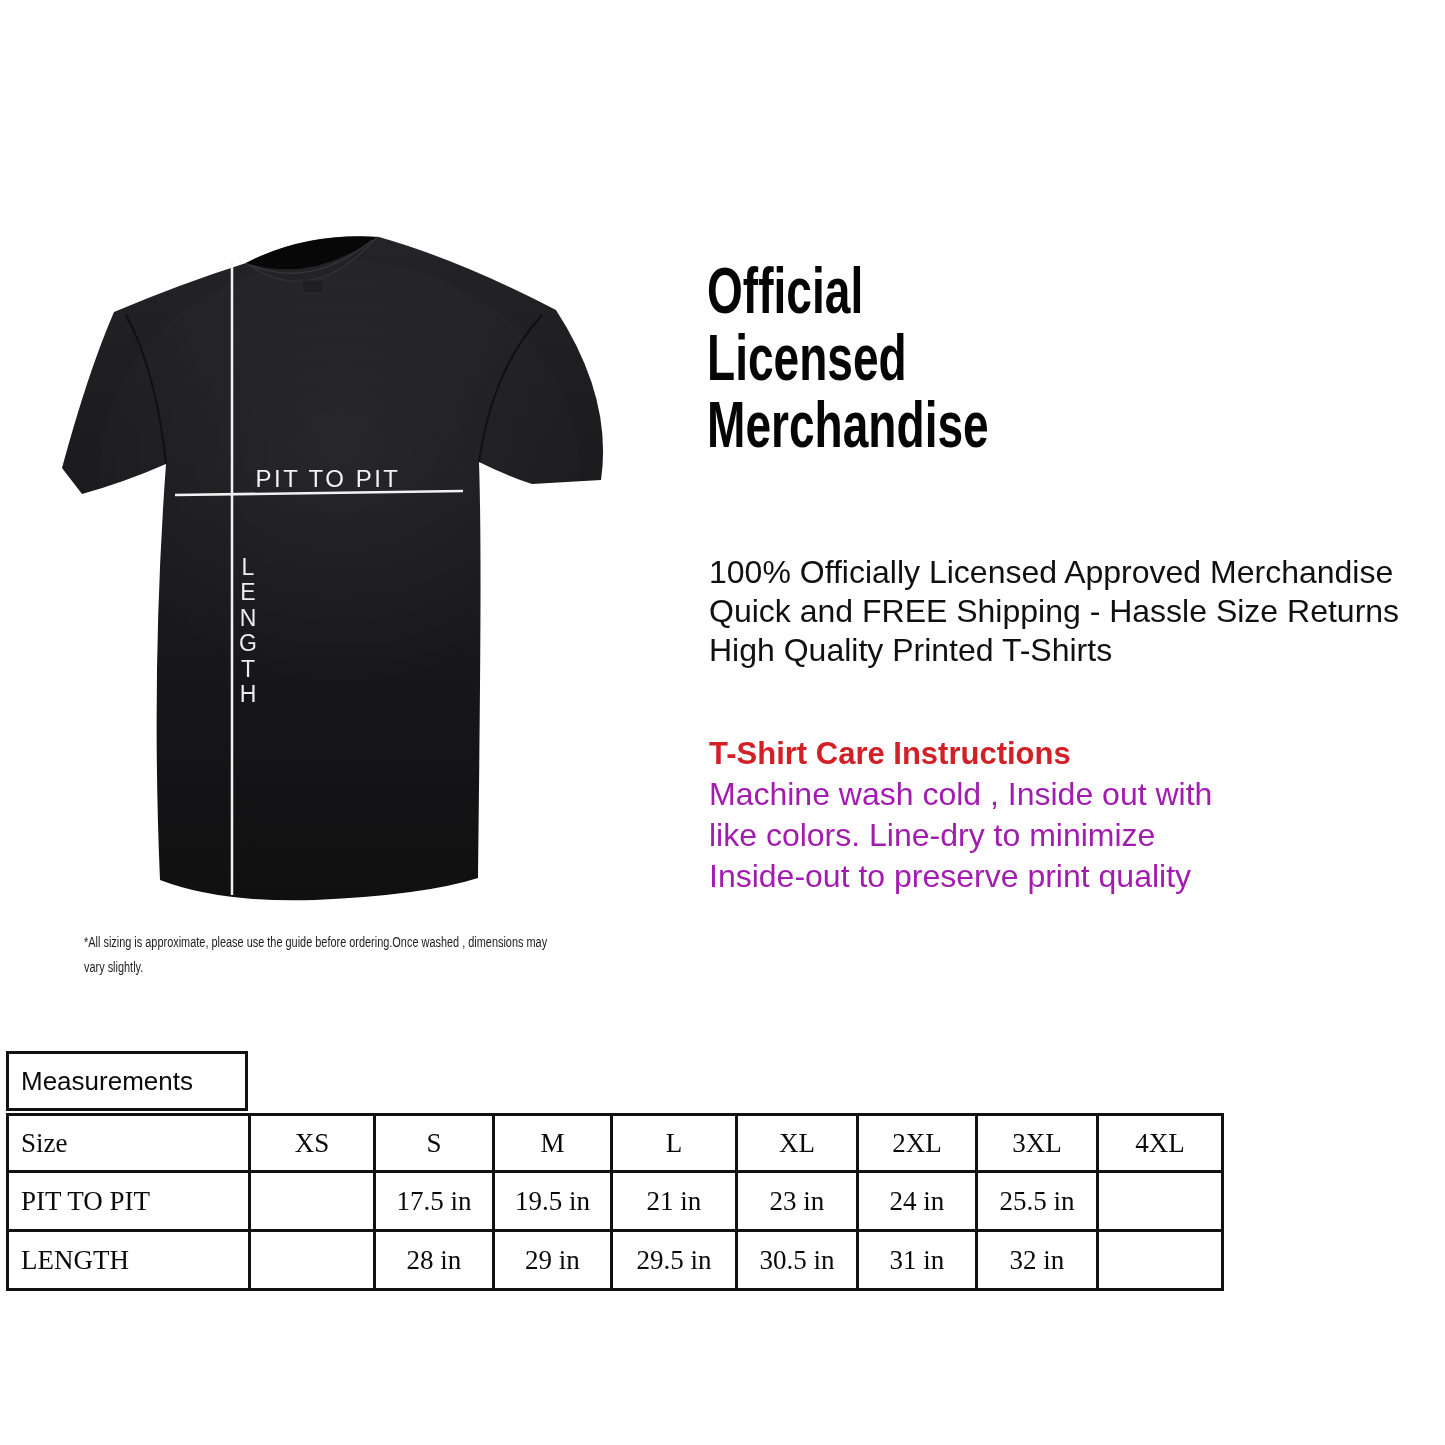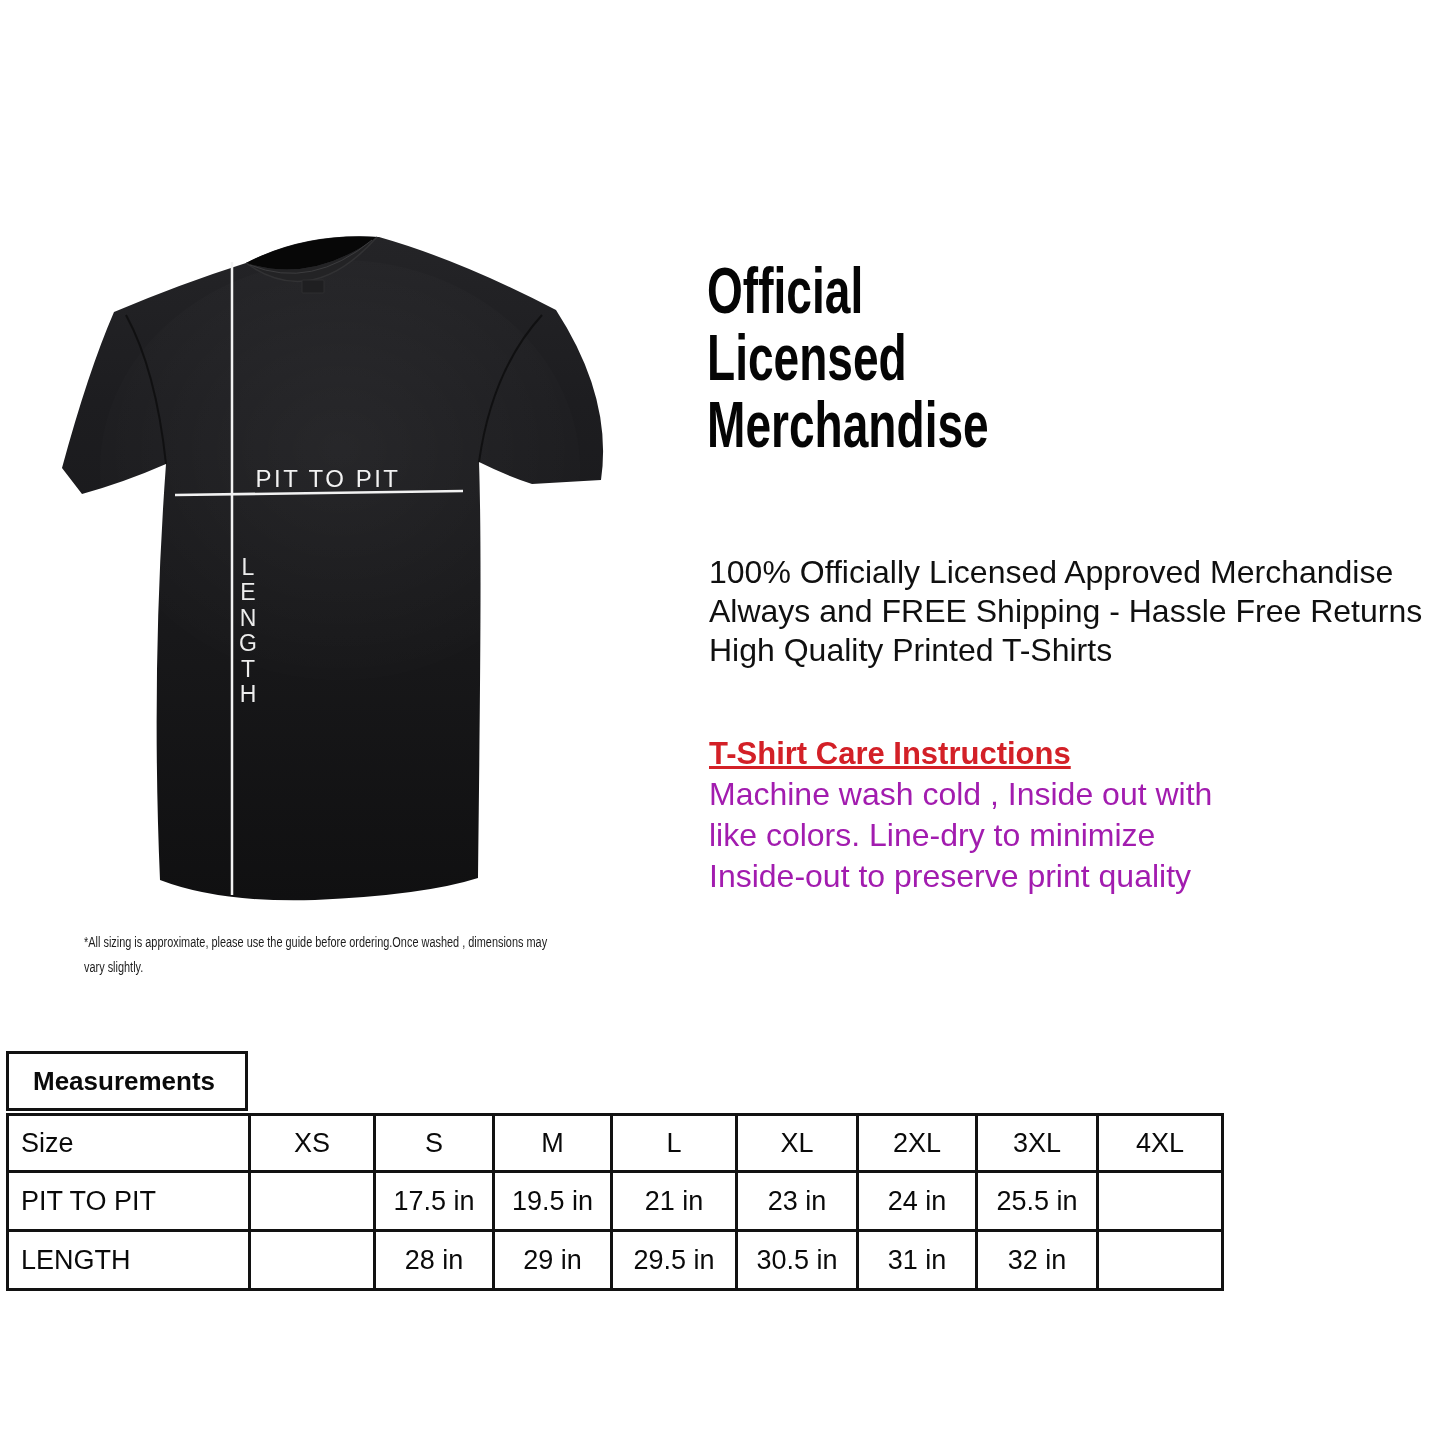--- a/index.html
+++ b/index.html
@@ -21,41 +21,42 @@
     font-weight:700;font-size:64px;line-height:67px;color:#050505;
     transform:scaleX(0.72);transform-origin:left top;white-space:nowrap;
     letter-spacing:0px;
   }
   #intro-block{
     position:absolute;left:709px;top:553px;
     font-size:32px;line-height:39px;color:#101010;white-space:nowrap;
   }
   #care-heading{
     position:absolute;left:709px;top:736px;
-    font-size:31px;font-weight:700;color:#d32027;white-space:nowrap;text-decoration:underline;
+    font-size:31px;font-weight:700;color:#d32027;white-space:nowrap;
   }
   #care-block{
     position:absolute;left:709px;top:774px;
     font-size:32px;line-height:41px;color:#a21caf;white-space:nowrap;
   }
   
   #measurements-box{
     position:absolute;left:6px;top:1051px;width:242px;height:60px;
     box-sizing:border-box;border:3px solid #121212;background:#fff;
-    display:flex;align-items:center;padding-left:24px;
-    font-size:26px;font-weight:700;color:#0a0a0a;
+    display:flex;align-items:center;padding-left:12px;
+    font-size:26px;font-weight:400;color:#0a0a0a;
   }
   #size-table{
     position:absolute;left:6px;top:1113px;
     border-collapse:collapse;table-layout:fixed;background:#fff;
   }
   #size-table td{
     border:3px solid #121212;font-size:27px;color:#0a0a0a;
     text-align:center;vertical-align:middle;padding:0;
     overflow:hidden;
+    font-family:Liberation Serif, serif;
   }
   #size-table td.lbl{text-align:left;padding-left:12px;}
   #size-table tr.r-size td{height:54px;}
   #size-table tr.r-pit td{height:56px;}
   #size-table tr.r-len td{height:56px;}
 </style>
 </head>
 <body>
 
 <div id="canvas">
@@ -122,21 +123,21 @@
   </div>
 
   <div id="title-block">
     <div>Official</div>
     <div>Licensed</div>
     <div>Merchandise</div>
   </div>
 
   <div id="intro-block">
     <div>100% Officially Licensed Approved Merchandise</div>
-    <div>Always and FREE Shipping - Hassle Free Returns</div>
+    <div>Quick and FREE Shipping - Hassle Size Returns</div>
     <div>High Quality Printed T-Shirts</div>
   </div>
 
   <div id="care-heading">T-Shirt Care Instructions</div>
 
   <div id="care-block">
     <div>Machine wash cold , Inside out with</div>
     <div>like colors. Line-dry to minimize</div>
     <div>Inside-out to preserve print quality</div>
   </div>

